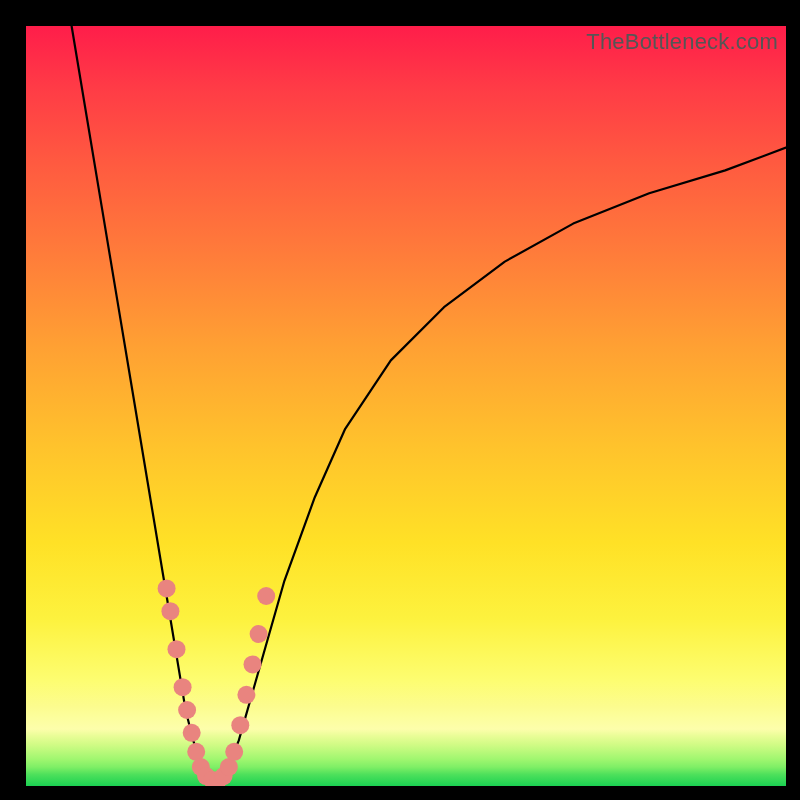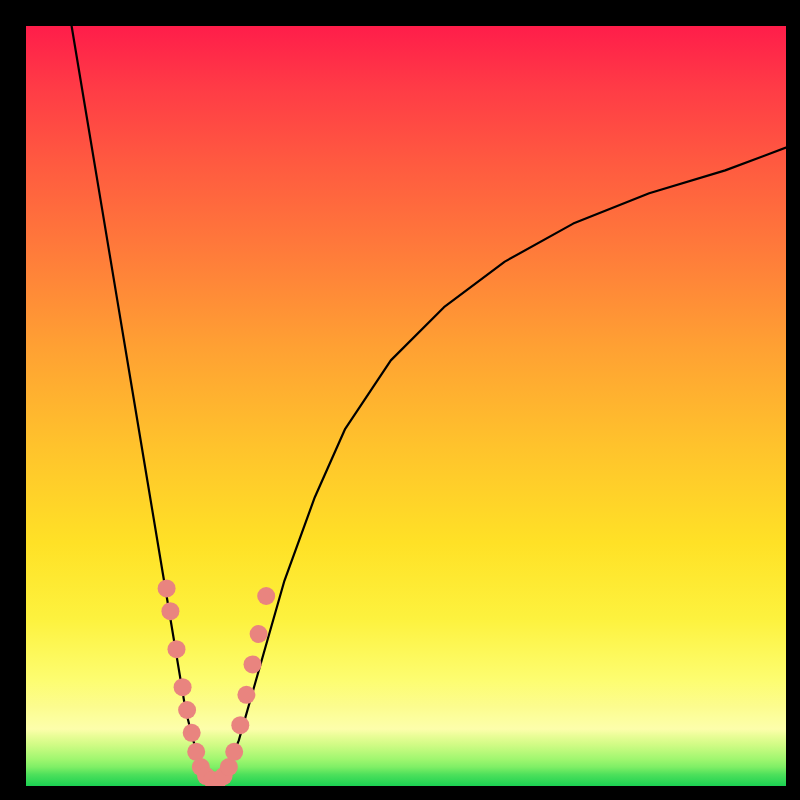--- a/index.html
+++ b/index.html
@@ -73,20 +73,21 @@
     height: 760px;
     z-index: 4;
   }
 </style>
 </head>
 <body>
 
 <div class="frame">
   <div class="plot">
 
+    <div class="watermark">TheBottleneck.com</div>
 
     <svg class="curves" viewBox="0 0 760 760" preserveAspectRatio="none">
       <path d="M45.6 0.0 L60.8 91.2 L76.0 182.4 L91.2 273.6 L106.4 364.8 L121.6 456.0 L136.8 547.2 L144.4 592.8 L152.0 638.4 L159.6 684.0 L167.2 714.4 L174.8 737.2 L182.4 752.4 L197.6 752.4 L212.8 714.4 L228.0 661.2 L243.2 608.0 L258.4 554.8 L288.8 471.2 L319.2 402.8 L364.8 334.4 L418.0 281.2 L478.8 235.6 L547.2 197.6 L623.2 167.2 L699.2 144.4 L760.0 121.6" fill="none" stroke="#000" stroke-width="2.2" stroke-linecap="round" stroke-linejoin="round"></path>
     </svg>
 
     <svg class="markers" viewBox="0 0 760 760" preserveAspectRatio="none">
     <circle cx="140.6" cy="562.4" r="9" fill="#e9847f" stroke="#d66b66" stroke-width="0"></circle>
         <circle cx="144.4" cy="585.2" r="9" fill="#e9847f" stroke="#d66b66" stroke-width="0"></circle>
         <circle cx="150.5" cy="623.2" r="9" fill="#e9847f" stroke="#d66b66" stroke-width="0"></circle>
         <circle cx="156.6" cy="661.2" r="9" fill="#e9847f" stroke="#d66b66" stroke-width="0"></circle>

